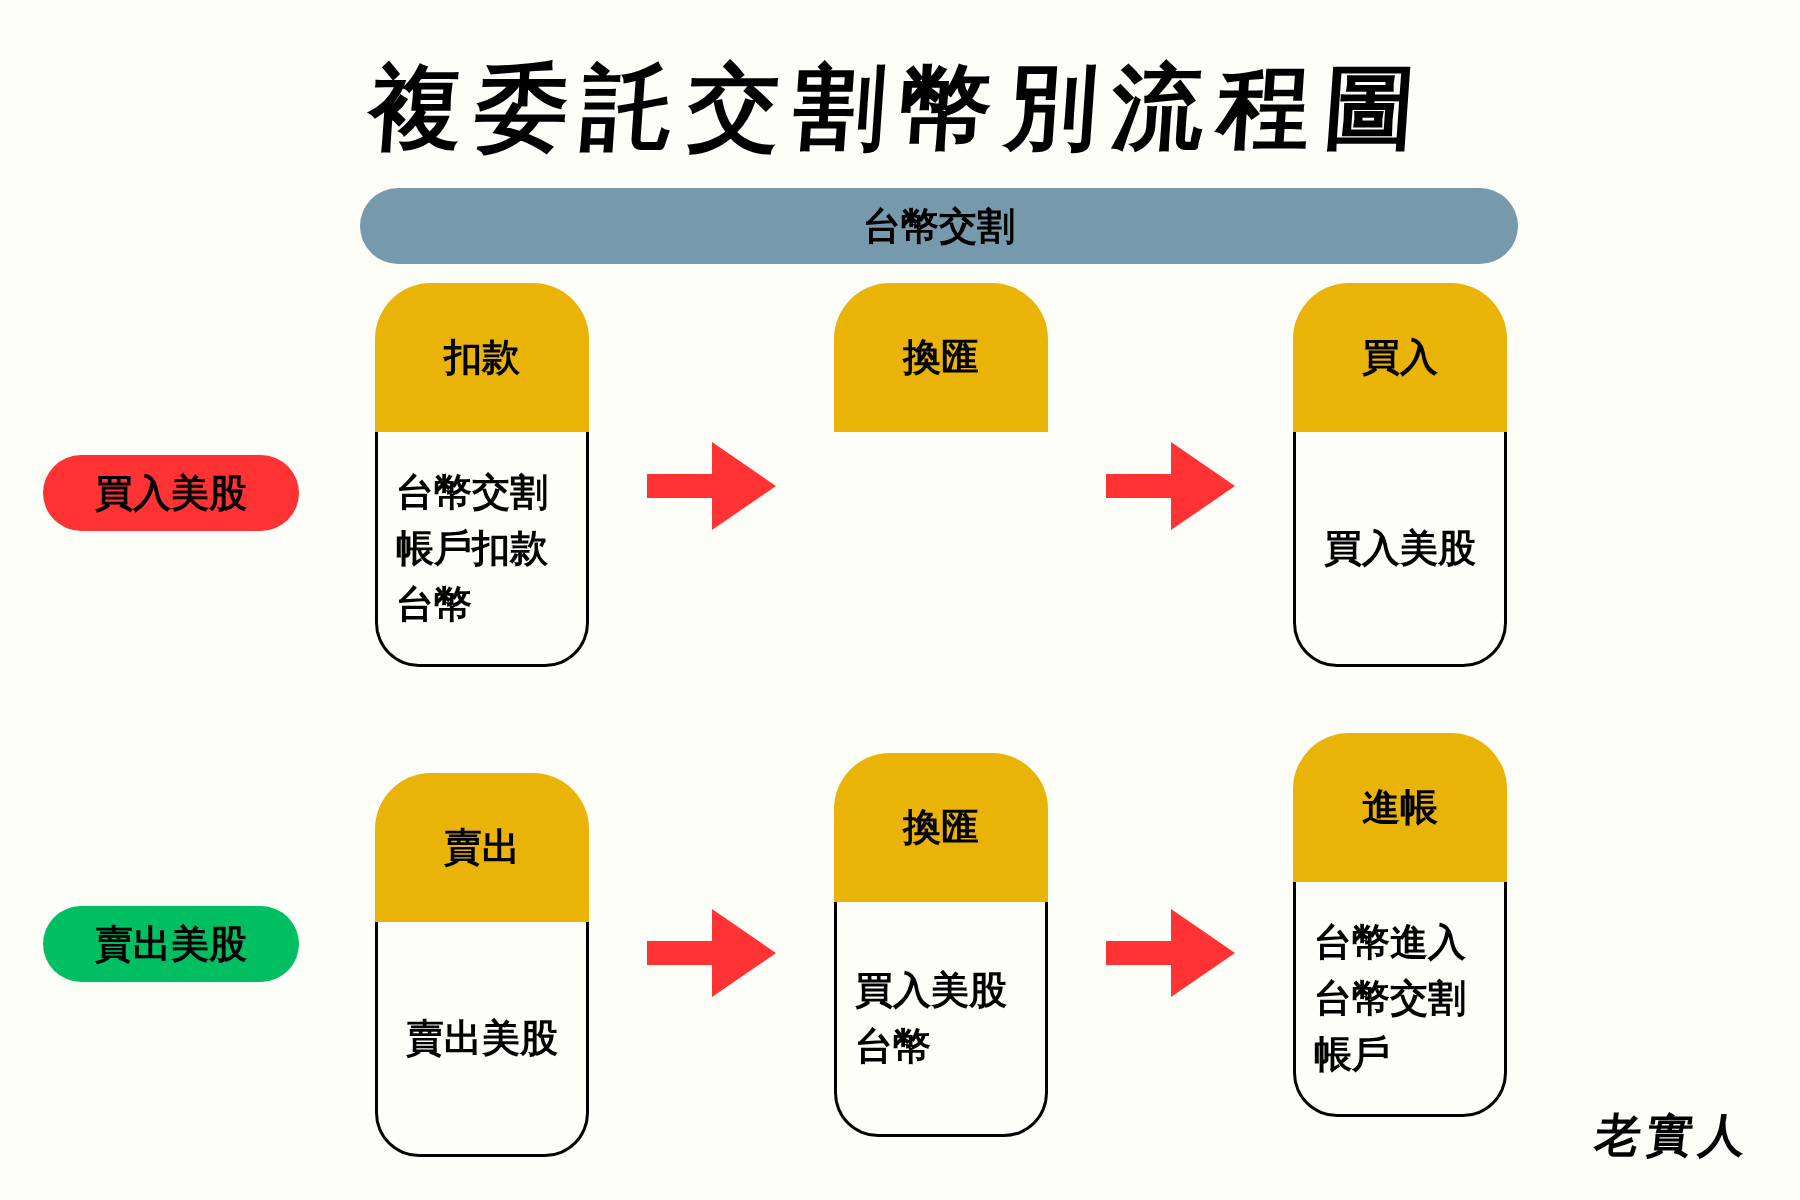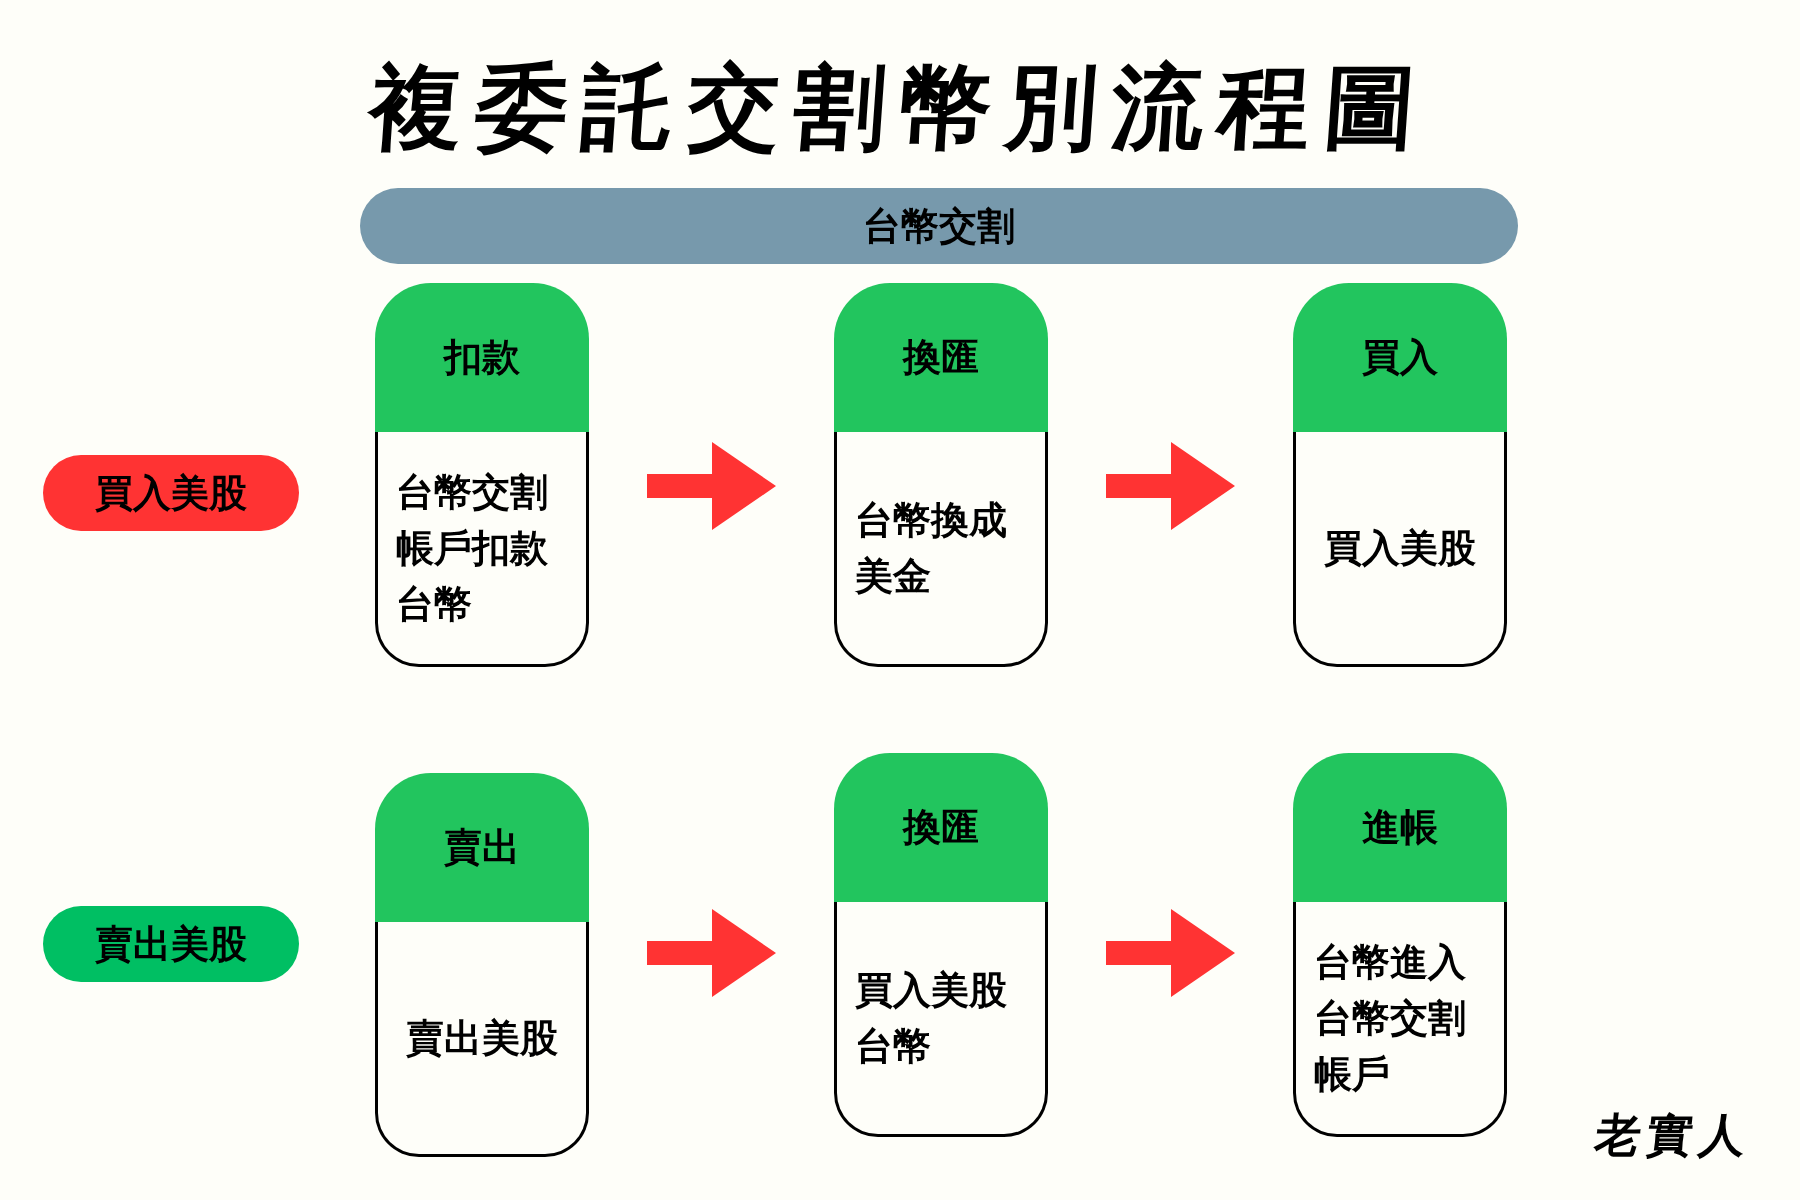--- a/index.html
+++ b/index.html
@@ -33,21 +33,21 @@
       display: flex; align-items: center; justify-content: center;
       font-size: 38px; font-weight: bold;
     }
     .pill.buy { top: 455px; background: #ff3333; }
     .pill.sell { top: 906px; background: #00bf63; }
     .card {
       position: absolute; width: 214px; height: 384px;
     }
     .card .head {
       position: absolute; left: 0; top: 0; width: 214px; height: 149px;
-      background: #22c55e;
+      background: #eab308;
       border-radius: 56px 56px 0 0;
       display: flex; align-items: center; justify-content: center;
       font-size: 38px; font-weight: bold; text-align: center;
     }
     .card .body {
       position: absolute; left: 0; top: 149px; width: 214px; height: 235px;
       box-sizing: border-box;
       border: 3px solid #000; border-top: none;
       border-radius: 0 0 44px 44px;
       background: #fefef9;
@@ -89,22 +89,20 @@
 </div>
 
 <svg class="arrow" style="left:647px; top:442px;" viewBox="0 0 130 88">
   <polygon points="0,32 65,32 65,0 129,44 65,88 65,56 0,56" fill="#ff3333"></polygon>
 </svg>
 
 <div class="card" style="left:834px; top:283px;">
   <div class="head">
       <span>換匯</span>
     </div>
-  <div class="body left"><span>台幣換成
-美金</span></div>
 </div>
 
 <svg class="arrow" style="left:1106px; top:442px;" viewBox="0 0 130 88">
   <polygon points="0,32 65,32 65,0 129,44 65,88 65,56 0,56" fill="#ff3333"></polygon>
 </svg>
 
 <div class="card" style="left:1293px; top:283px;">
   <div class="head">
       <span>買入</span>
     </div>
@@ -131,21 +129,21 @@
       <span>換匯</span>
     </div>
   <div class="body left"><span>買入美股
 台幣</span></div>
 </div>
 
 <svg class="arrow" style="left:1106px; top:909px;" viewBox="0 0 130 88">
   <polygon points="0,32 65,32 65,0 129,44 65,88 65,56 0,56" fill="#ff3333"></polygon>
 </svg>
 
-<div class="card" style="left:1293px; top:753px;">
+<div class="card" style="left:1293px; top:733px;">
   <div class="head">
       <span>進帳</span>
     </div>
   <div class="body left"><span>台幣進入
 台幣交割
 帳戶</span></div>
 </div>
 
 <div class="sig">老實人</div>
 

